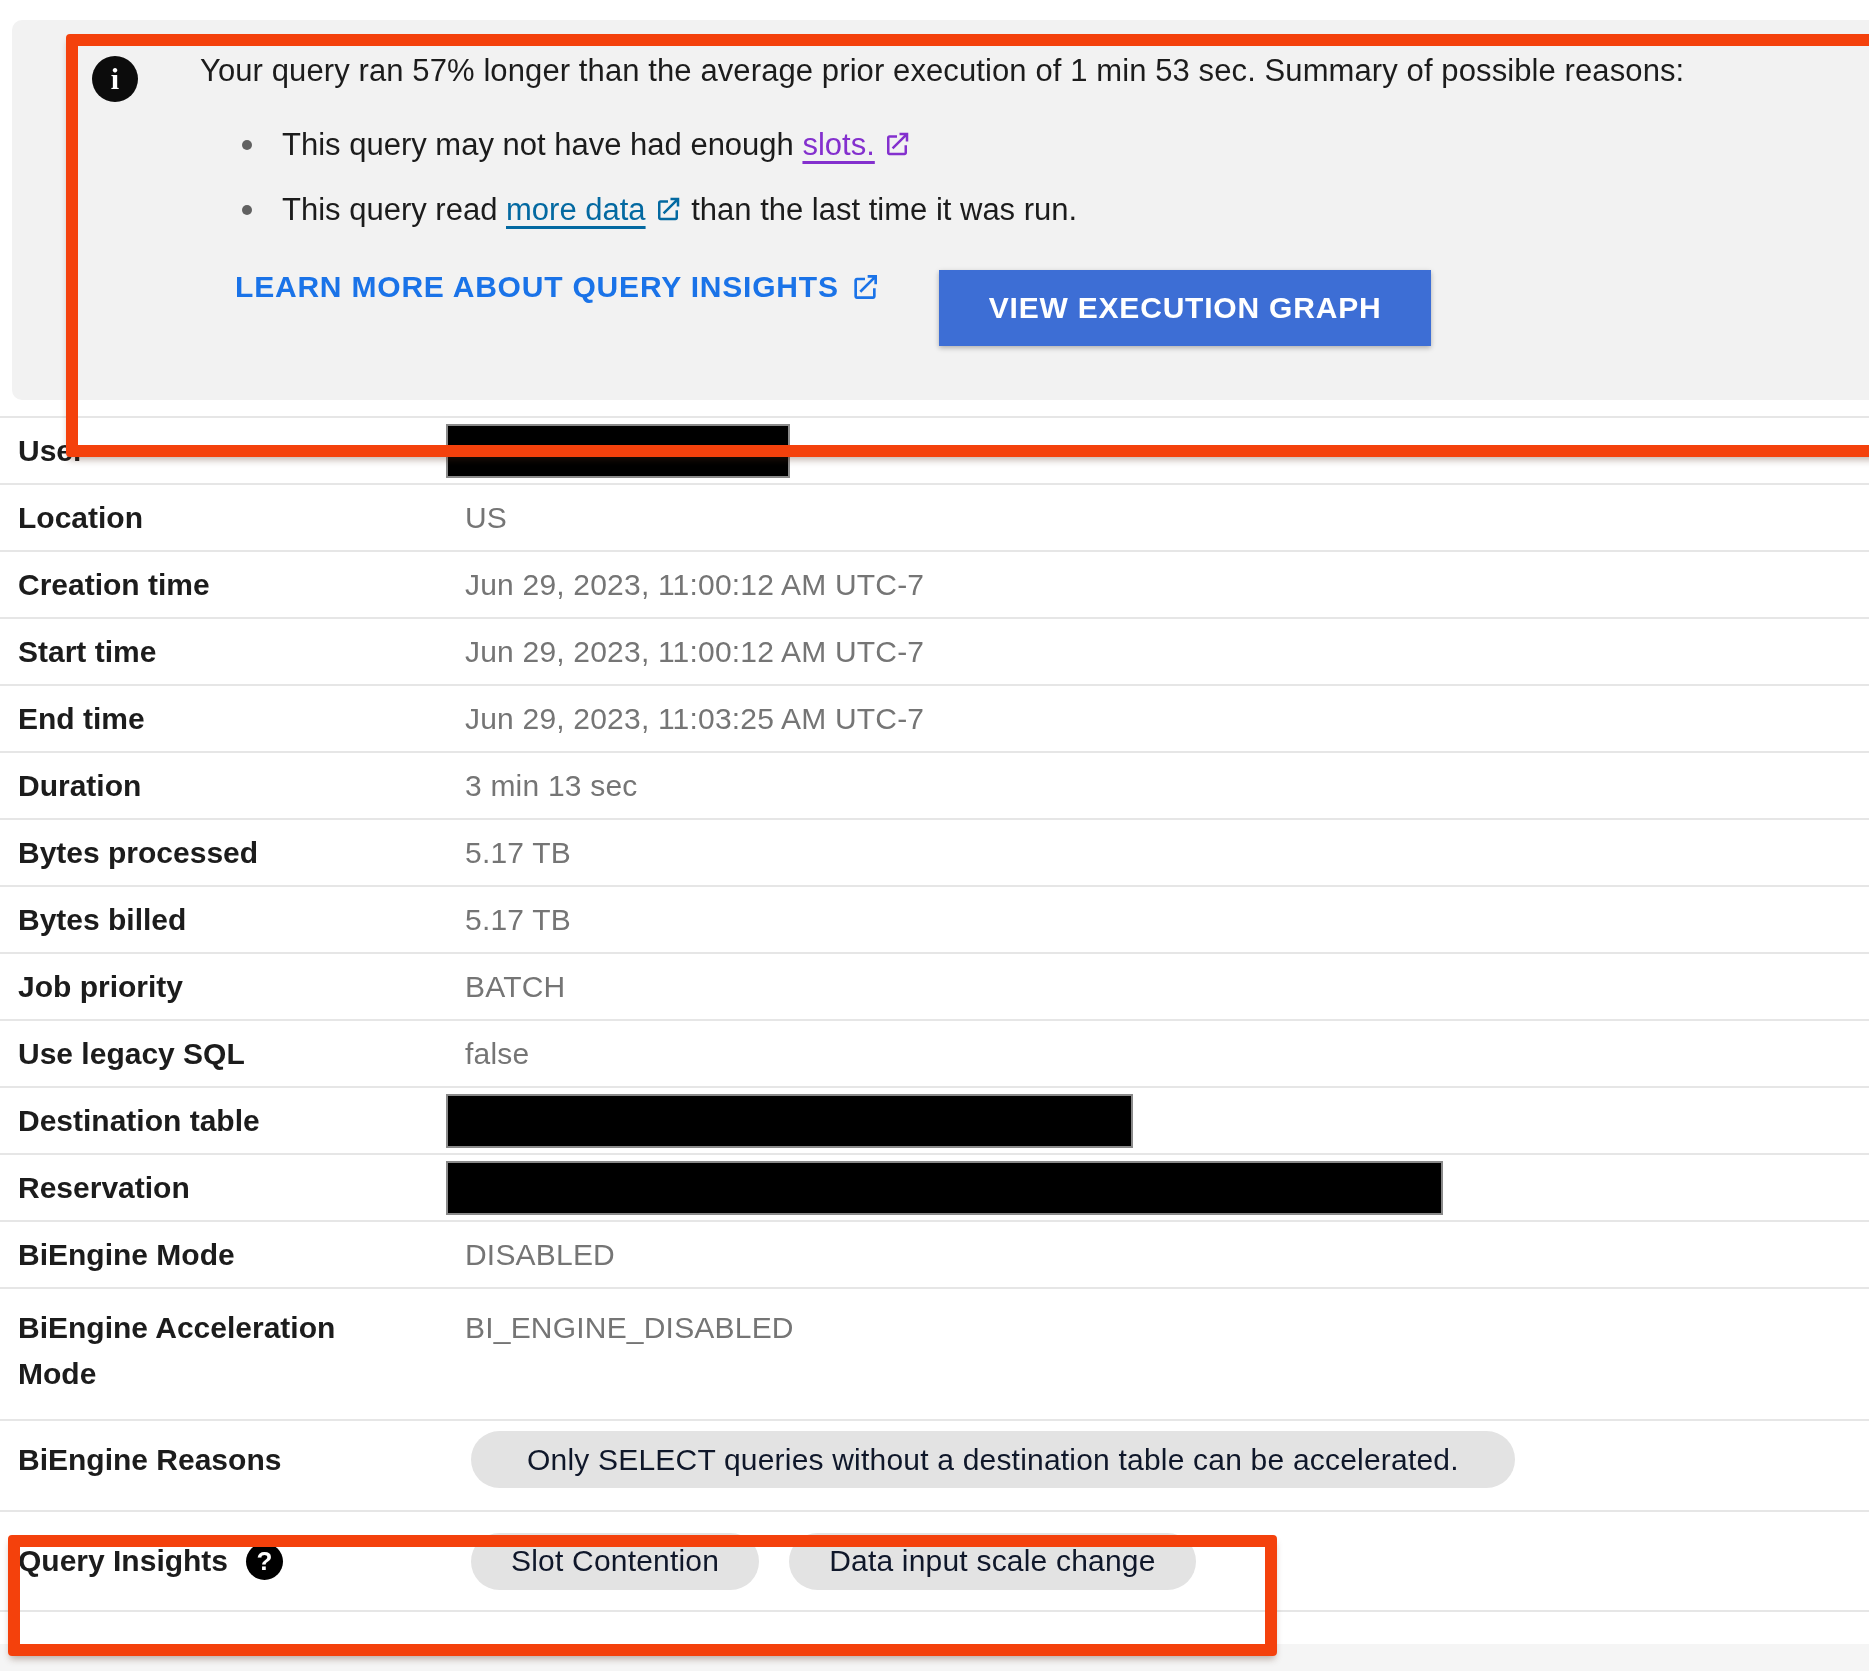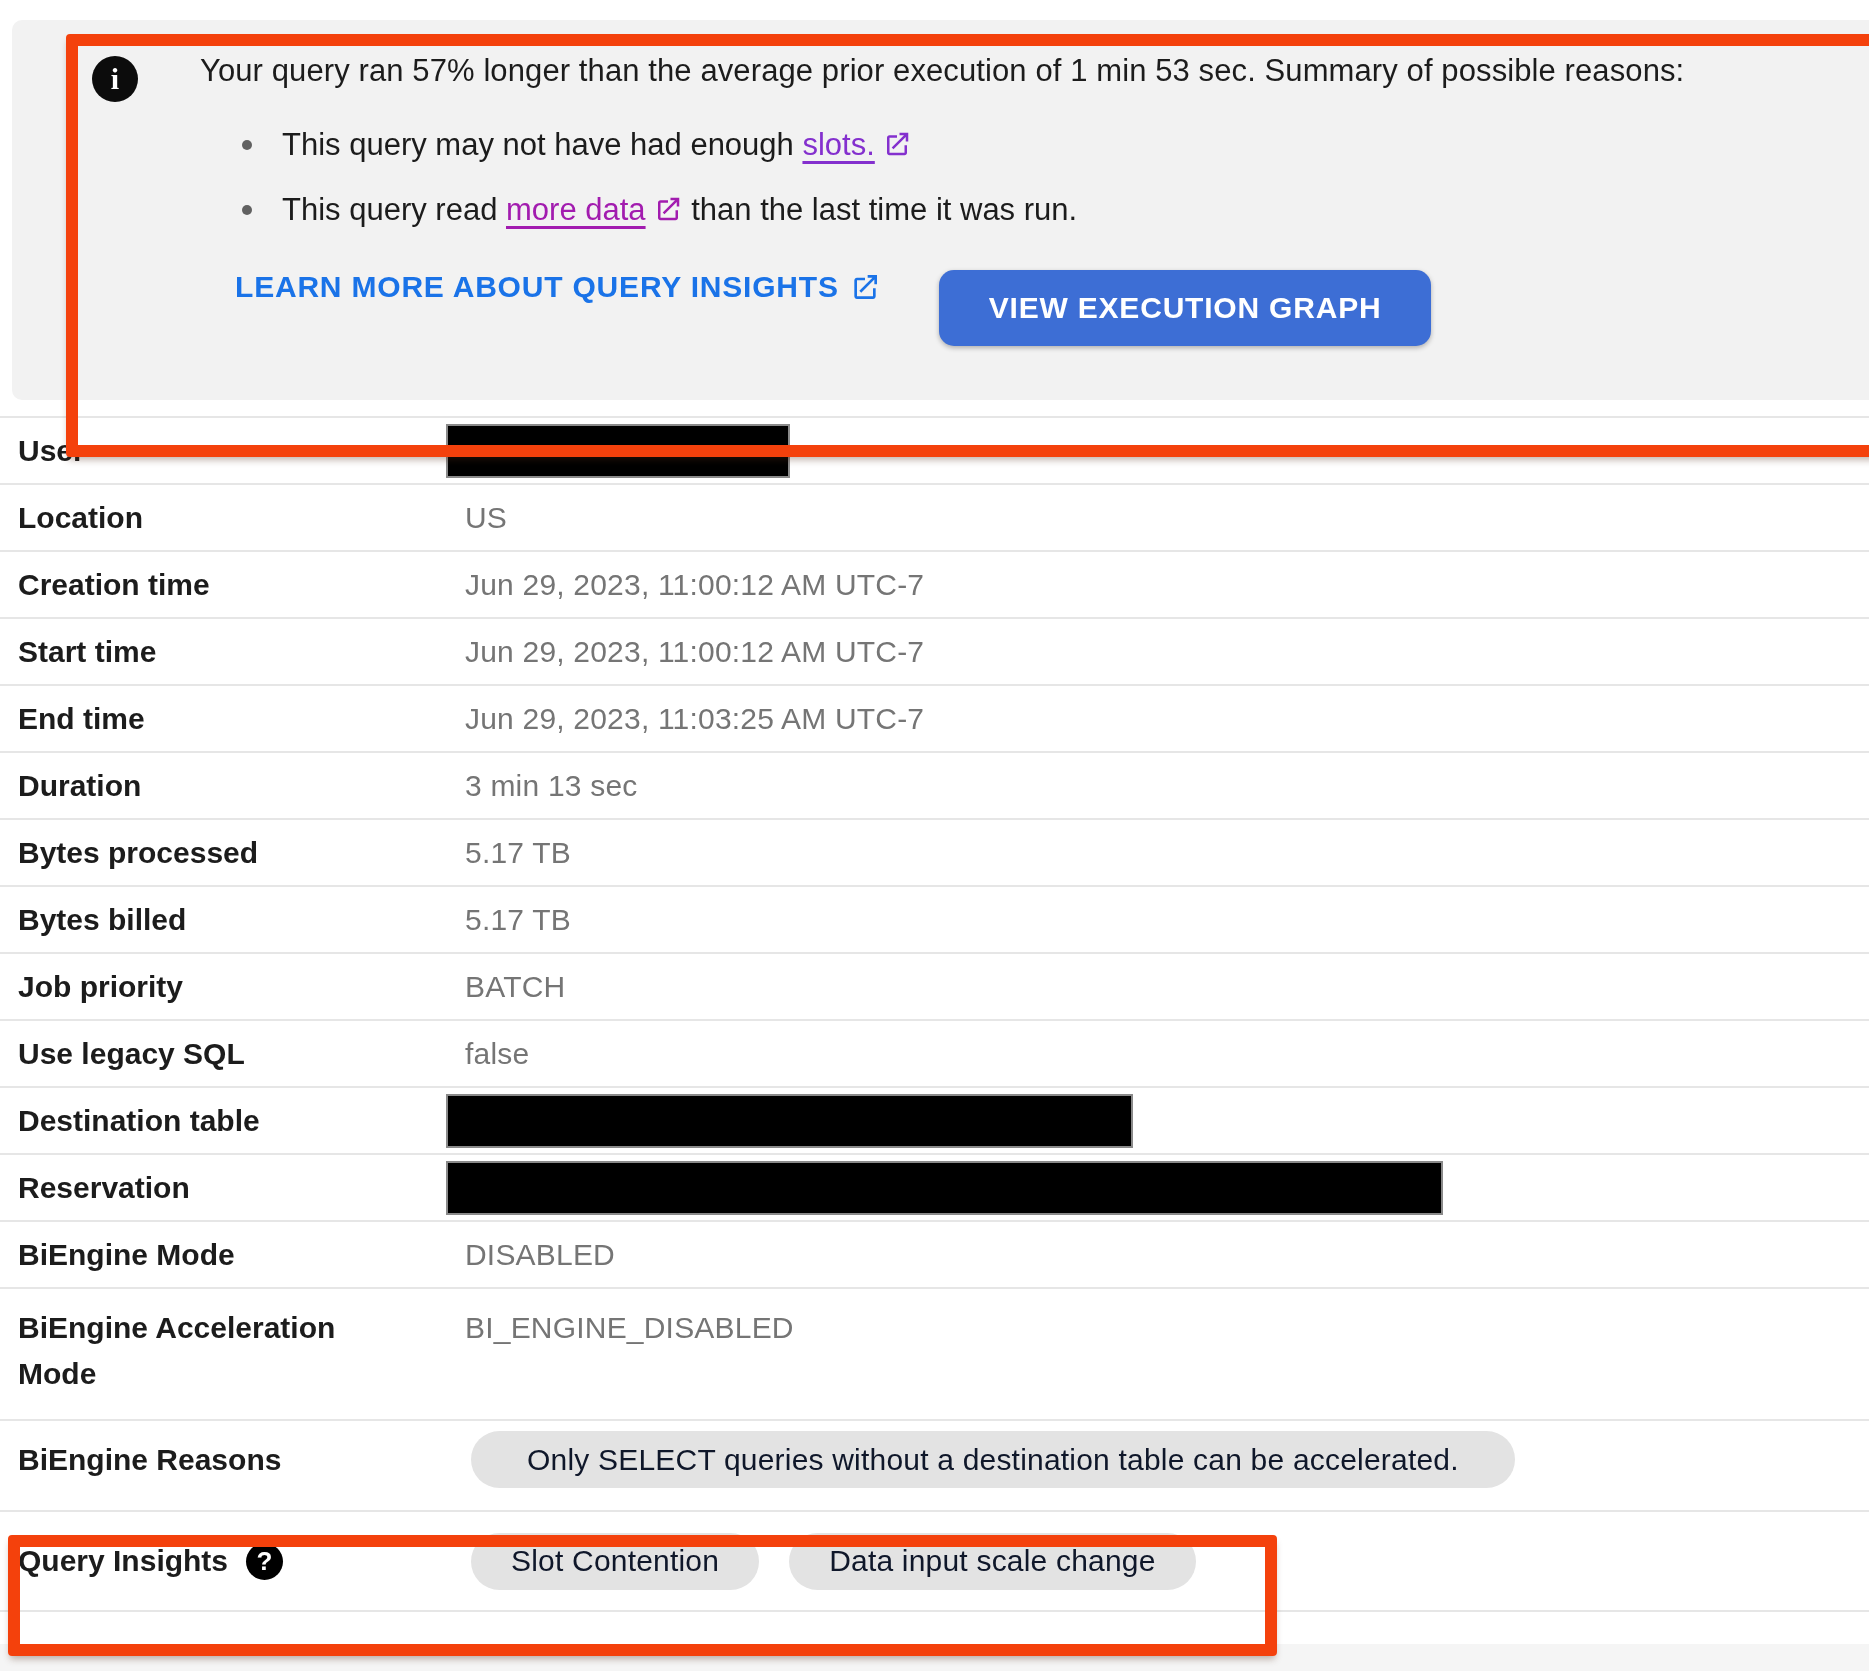--- a/index.html
+++ b/index.html
@@ -26,32 +26,32 @@
   }
   .banner-bullets{
     position:absolute;left:188px;top:92px;margin:0;padding:0;list-style:none;
     font-size:31px;color:#1c1c1c;
   }
   .banner-bullets li{position:relative;height:65px;line-height:65px;padding-left:82px;white-space:nowrap;}
   .banner-bullets li::before{
     content:"";position:absolute;left:42px;top:28px;width:10px;height:10px;border-radius:50%;background:#616161;
   }
   a.link-purple{color:#8430ce;text-decoration:underline;text-underline-offset:6px;}
-  a.link-blue{color:#a21caf;text-underline-offset:6px;}
+  a.link-blue{color:#0369a1;text-underline-offset:6px;}
   .ext-icon{display:inline-block;vertical-align:-4px;margin-left:7px;}
   .banner-actions{
     position:absolute;left:223px;top:250px;height:76px;display:flex;align-items:flex-start;gap:58px;
   }
   .learn-more{
     color:#1a73e8;font-size:30px;font-weight:bold;letter-spacing:.8px;text-decoration:none;
     white-space:nowrap;display:inline-flex;align-items:center;
   }
   .learn-more .ext-icon{margin-left:10px;}
   .view-graph-btn{
-    height:76px;padding:0 50px;border:none;border-radius:15px;background:#3d6ed5;color:#fff;
+    height:76px;padding:0 50px;border:none;border-radius:0;background:#3d6ed5;color:#fff;
     font-family:inherit;font-size:30px;font-weight:bold;letter-spacing:.8px;white-space:nowrap;
     box-shadow:0 2px 5px rgba(0,0,0,.28);cursor:pointer;
   }
 
   
   .annotation{
     position:absolute;border:12px solid #f4410c;border-radius:4px;z-index:30;pointer-events:none;
     box-shadow:0 5px 7px -2px rgba(80,40,20,.35);
   }
   .annotation-1{left:66px;top:34px;width:1798px;height:399px;}

